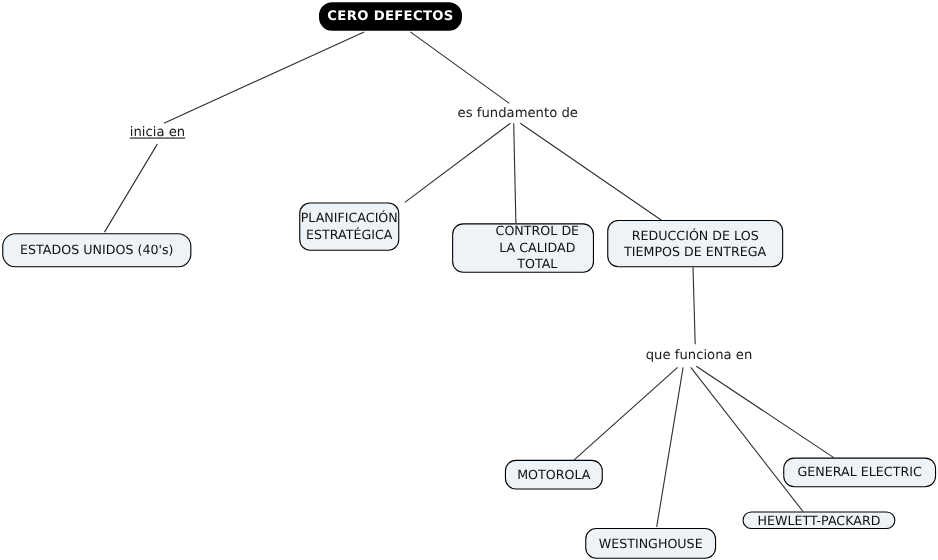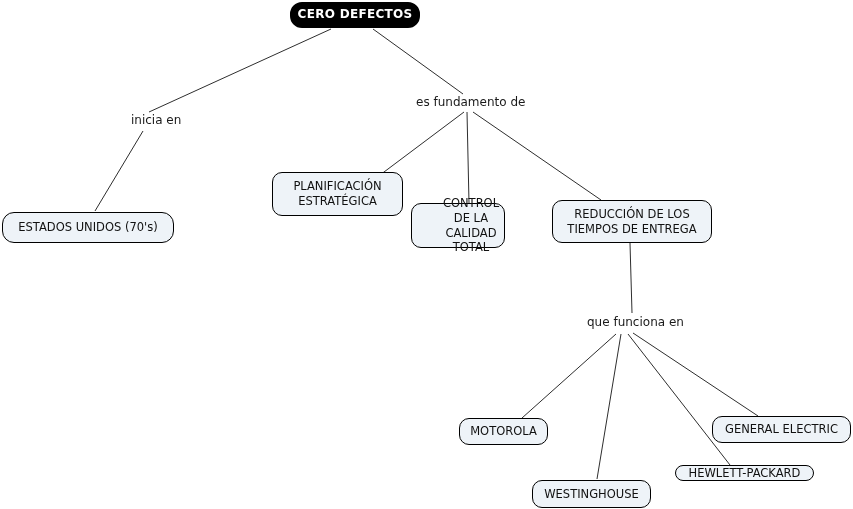--- a/index.html
+++ b/index.html
@@ -72,31 +72,31 @@
     <line x1="473" y1="112" x2="601" y2="200"></line>
     <line x1="630" y1="243" x2="632" y2="313"></line>
     <line x1="616" y1="334" x2="522" y2="418"></line>
     <line x1="621" y1="334" x2="597" y2="479"></line>
     <line x1="628" y1="334" x2="730" y2="465"></line>
     <line x1="633" y1="333" x2="758" y2="416"></line>
   </svg>
 
   <div class="concept root" style="left:290px; top:2px; width:130px; height:26px;">CERO DEFECTOS</div>
 
-  <div class="phrase" style="left:131px; top:113px;">inicia en</div>
+  <div class="phrase" style="left:118px; top:113px;text-decoration:underline;">inicia en</div>
 
   <div class="phrase" style="left:416px; top:95px;text-align:right;">es fundamento de</div>
 
   <div class="phrase" style="left:587px; top:315px;">que funciona en</div>
 
-  <div class="concept oneline" style="left:2px; top:212px; width:172px; height:31px; border-radius:12px;">ESTADOS UNIDOS (70's)</div>
+  <div class="concept oneline" style="left:2px; top:212px; width:172px; height:31px; border-radius:12px;">ESTADOS UNIDOS (40's)</div>
 
-  <div class="concept" style="left:272px; top:172px; width:131px; height:44px;">PLANIFICACIÓN ESTRATÉGICA</div>
+  <div class="concept" style="left:272px; top:184px; width:91px; height:44px;">PLANIFICACIÓN ESTRATÉGICA</div>
 
-  <div class="concept" style="left:411px; top:203px; width:94px; height:45px;padding-left:32px;">CONTROL DE LA CALIDAD TOTAL</div>
+  <div class="concept" style="left:411px; top:203px; width:129px; height:45px;padding-left:32px;">CONTROL DE LA CALIDAD TOTAL</div>
 
   <div class="concept" style="left:552px; top:200px; width:160px; height:43px;">REDUCCIÓN DE LOS TIEMPOS DE ENTREGA</div>
 
   <div class="concept oneline" style="left:459px; top:418px; width:89px; height:27px;">MOTOROLA</div>
 
   <div class="concept oneline" style="left:532px; top:480px; width:119px; height:28px;text-align:right;">WESTINGHOUSE</div>
 
   <div class="concept oneline" style="left:675px; top:465px; width:139px; height:16px;">HEWLETT-PACKARD</div>
 
   <div class="concept oneline" style="left:712px; top:416px; width:139px; height:27px;text-align:center;">GENERAL ELECTRIC</div>

